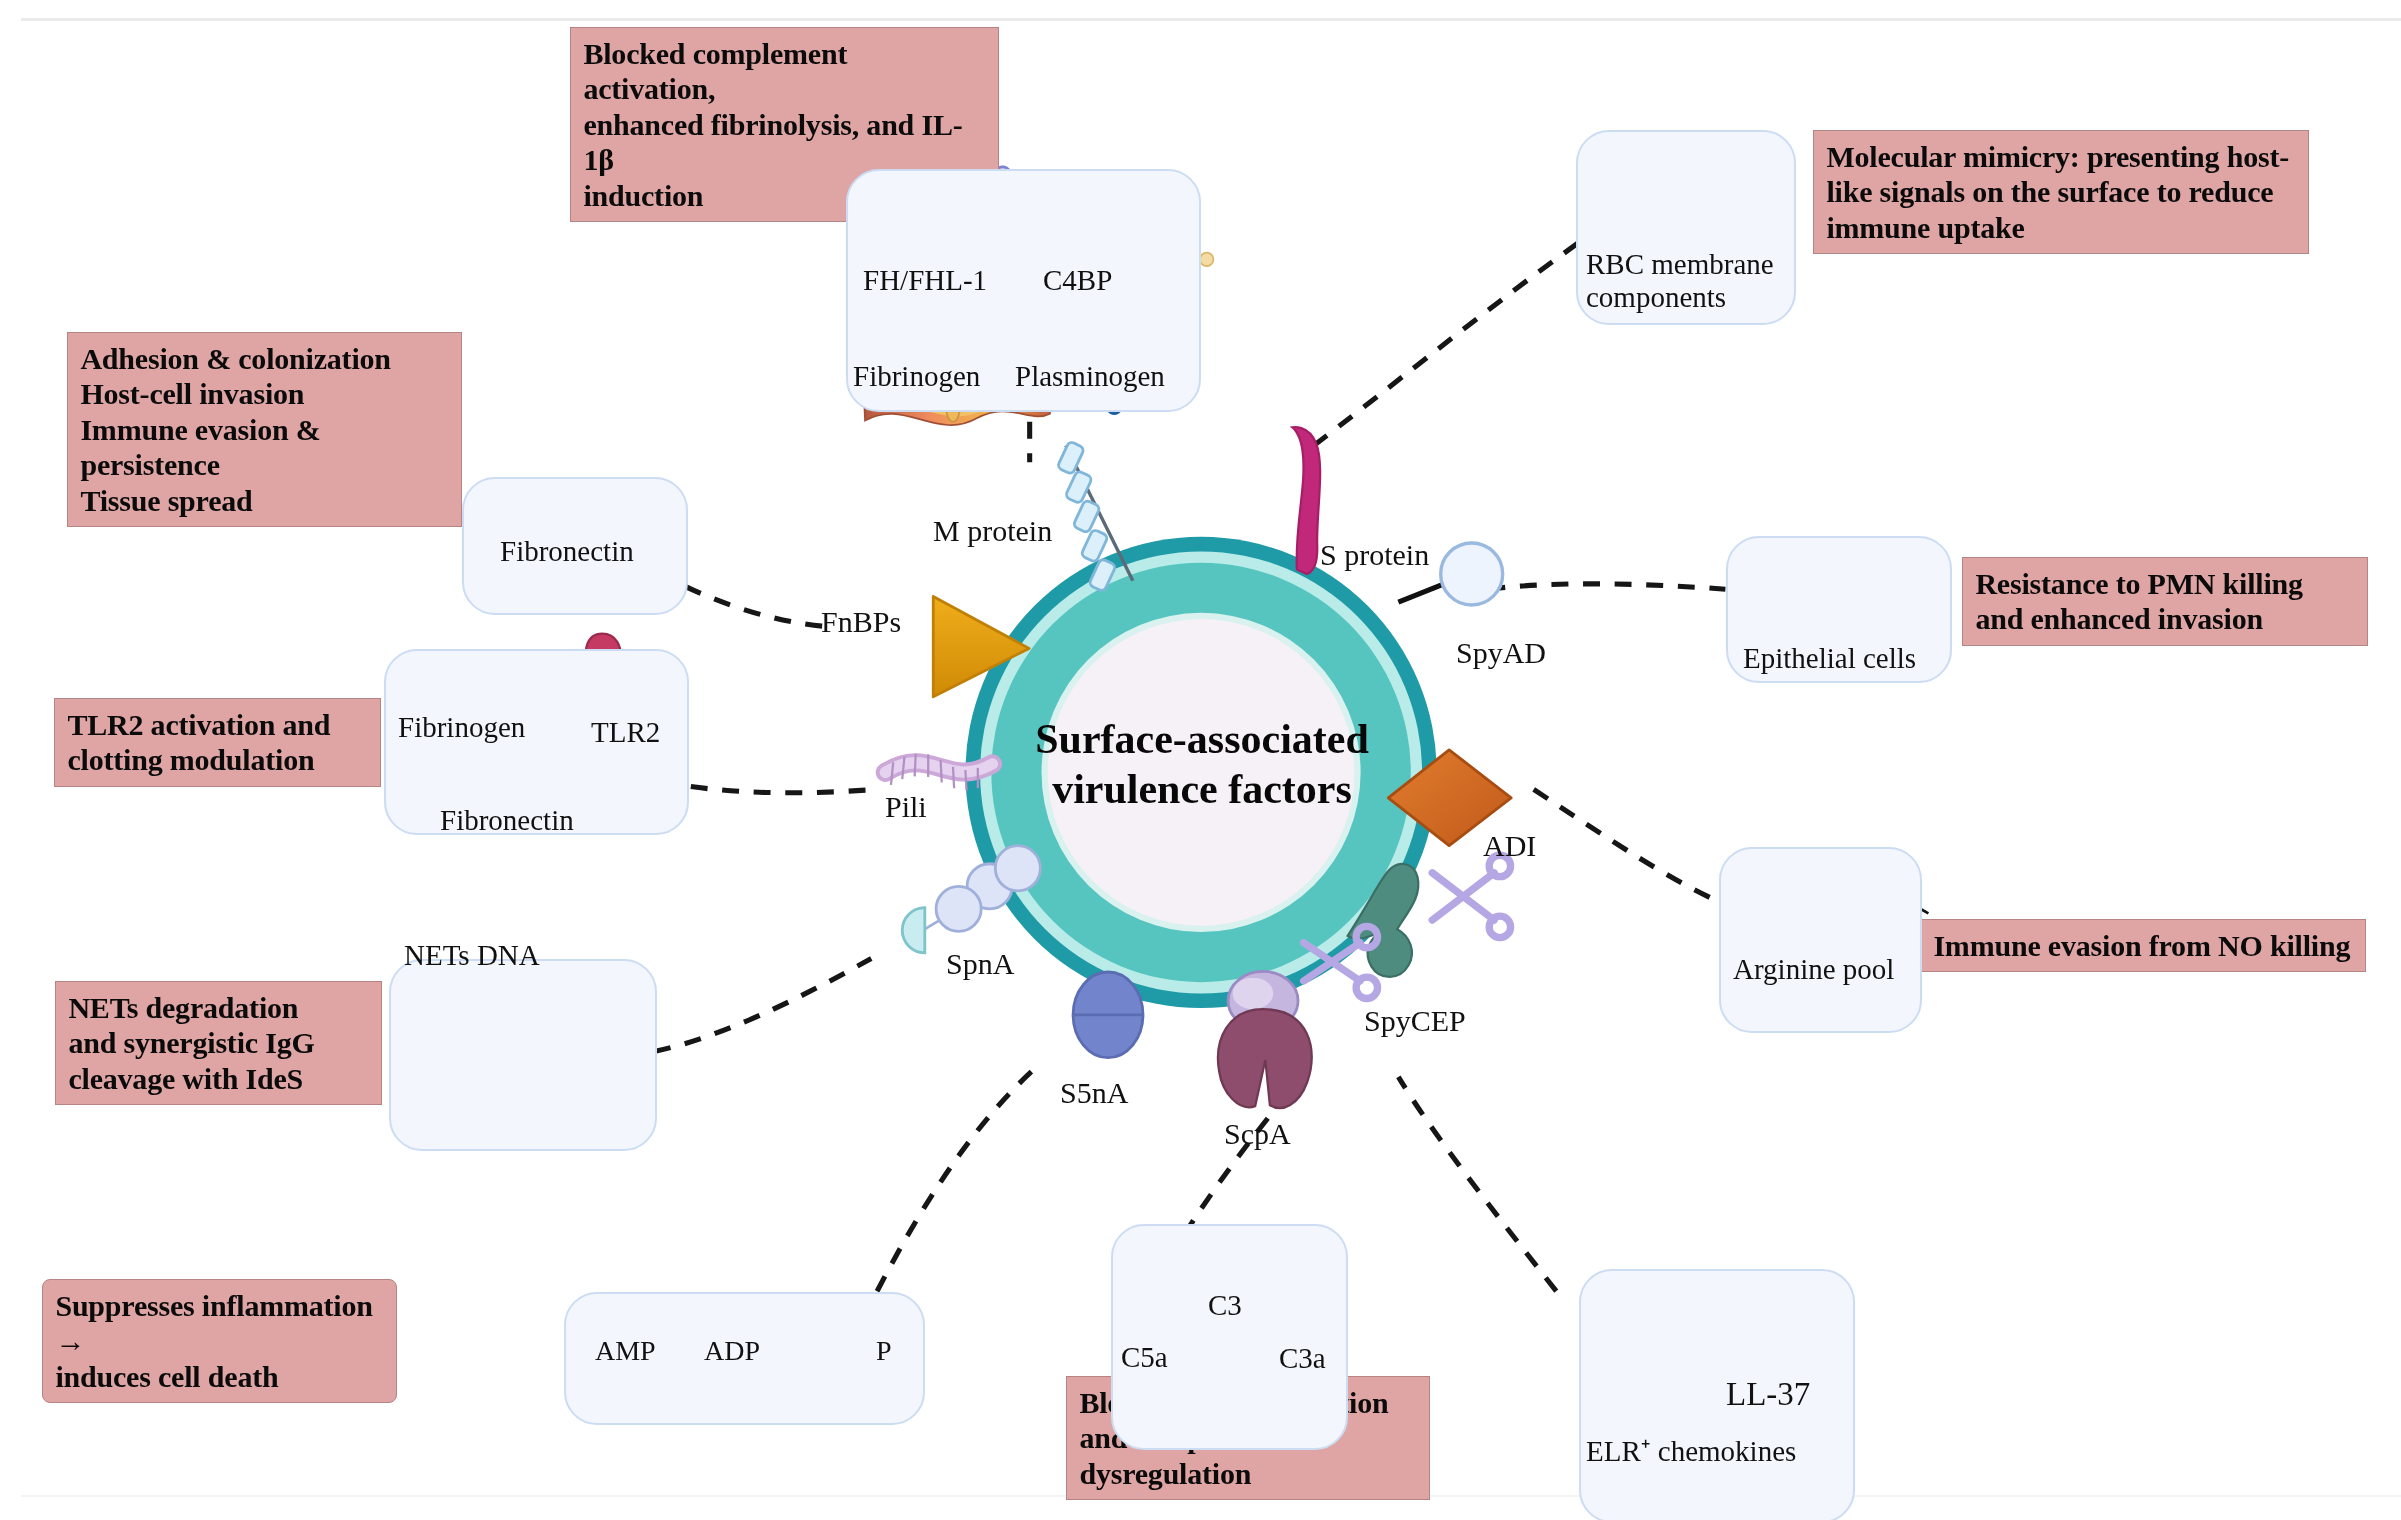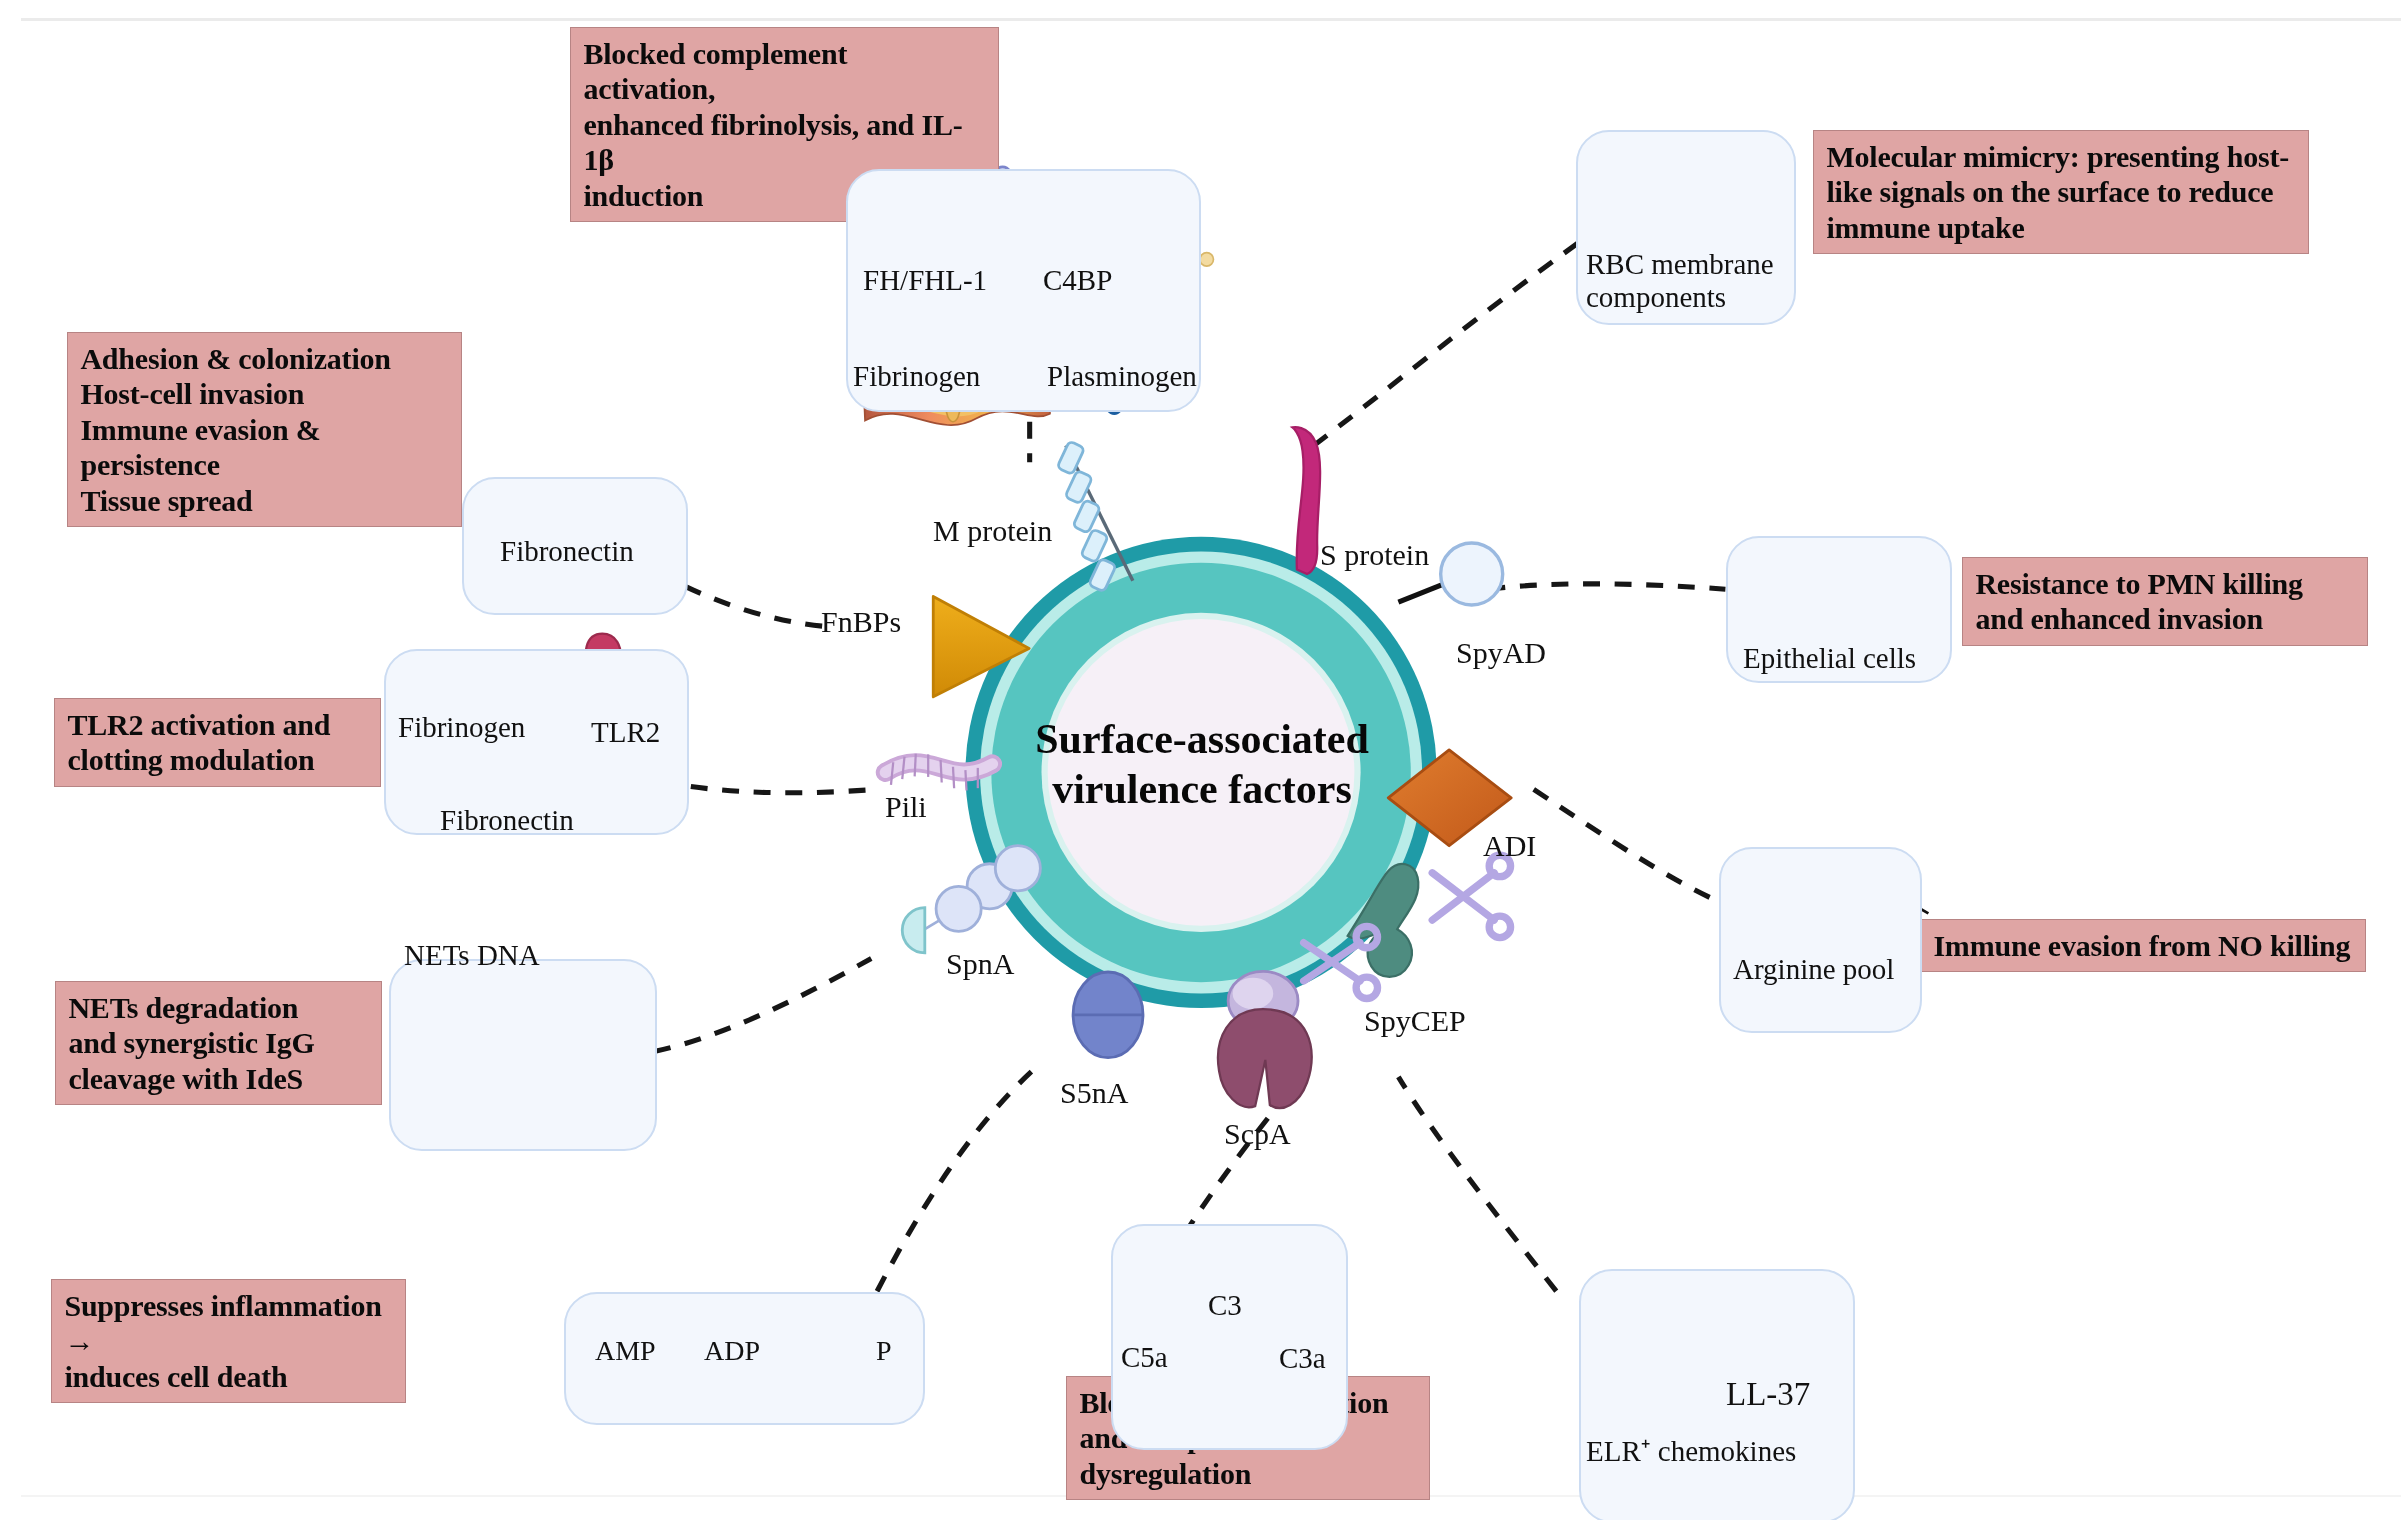--- a/index.html
+++ b/index.html
@@ -467,37 +467,37 @@
   <div class="pinkbox" style="left:1920px;top:898px;width:446px;margin-top:21px;">
     <div>Immune evasion from NO killing</div>
   </div>
 
   <div class="pinkbox" style="left:55px;top:981px;width:327px;">
     <div>NETs degradation</div>
     <div>and synergistic IgG</div>
     <div>cleavage with IdeS</div>
   </div>
 
-  <div class="pinkbox" style="left:51px;top:1279px;width:355px;">
+  <div class="pinkbox" style="left:42px;top:1279px;width:355px;border-radius:8px;">
     <div>Suppresses inflammation →</div>
     <div>induces cell death</div>
   </div>
 
   <div class="pinkbox" style="left:1066px;top:1376px;width:364px;">
     <div>Blocked PMN migration</div>
     <div>and complement</div>
     <div>dysregulation</div>
   </div>
 
 
   <div class="card" style="left:846px;top:169px;width:355px;height:243px;"></div>
   <div class="cardlabel" style="left:863px;top:265px;">FH/FHL-1</div>
   <div class="cardlabel" style="left:1043px;top:265px;">C4BP</div>
   <div class="cardlabel" style="left:853px;top:361px;">Fibrinogen</div>
-  <div class="cardlabel" style="left:1015px;top:361px;margin-left:32px;">Plasminogen</div>
+  <div class="cardlabel" style="left:1015px;top:361px;">Plasminogen</div>
 
   <div class="card" style="left:1576px;top:130px;width:220px;height:195px;"></div>
   <div class="cardlabel" style="left:1586px;top:249px;">RBC membrane</div>
   <div class="cardlabel" style="left:1586px;top:282px;">components</div>
 
   <div class="card" style="left:462px;top:477px;width:226px;height:138px;"></div>
   <div class="cardlabel" style="left:500px;top:536px;">Fibronectin</div>
 
   <div class="card" style="left:1726px;top:536px;width:226px;height:147px;"></div>
   <div class="cardlabel" style="left:1743px;top:643px;">Epithelial cells</div>

